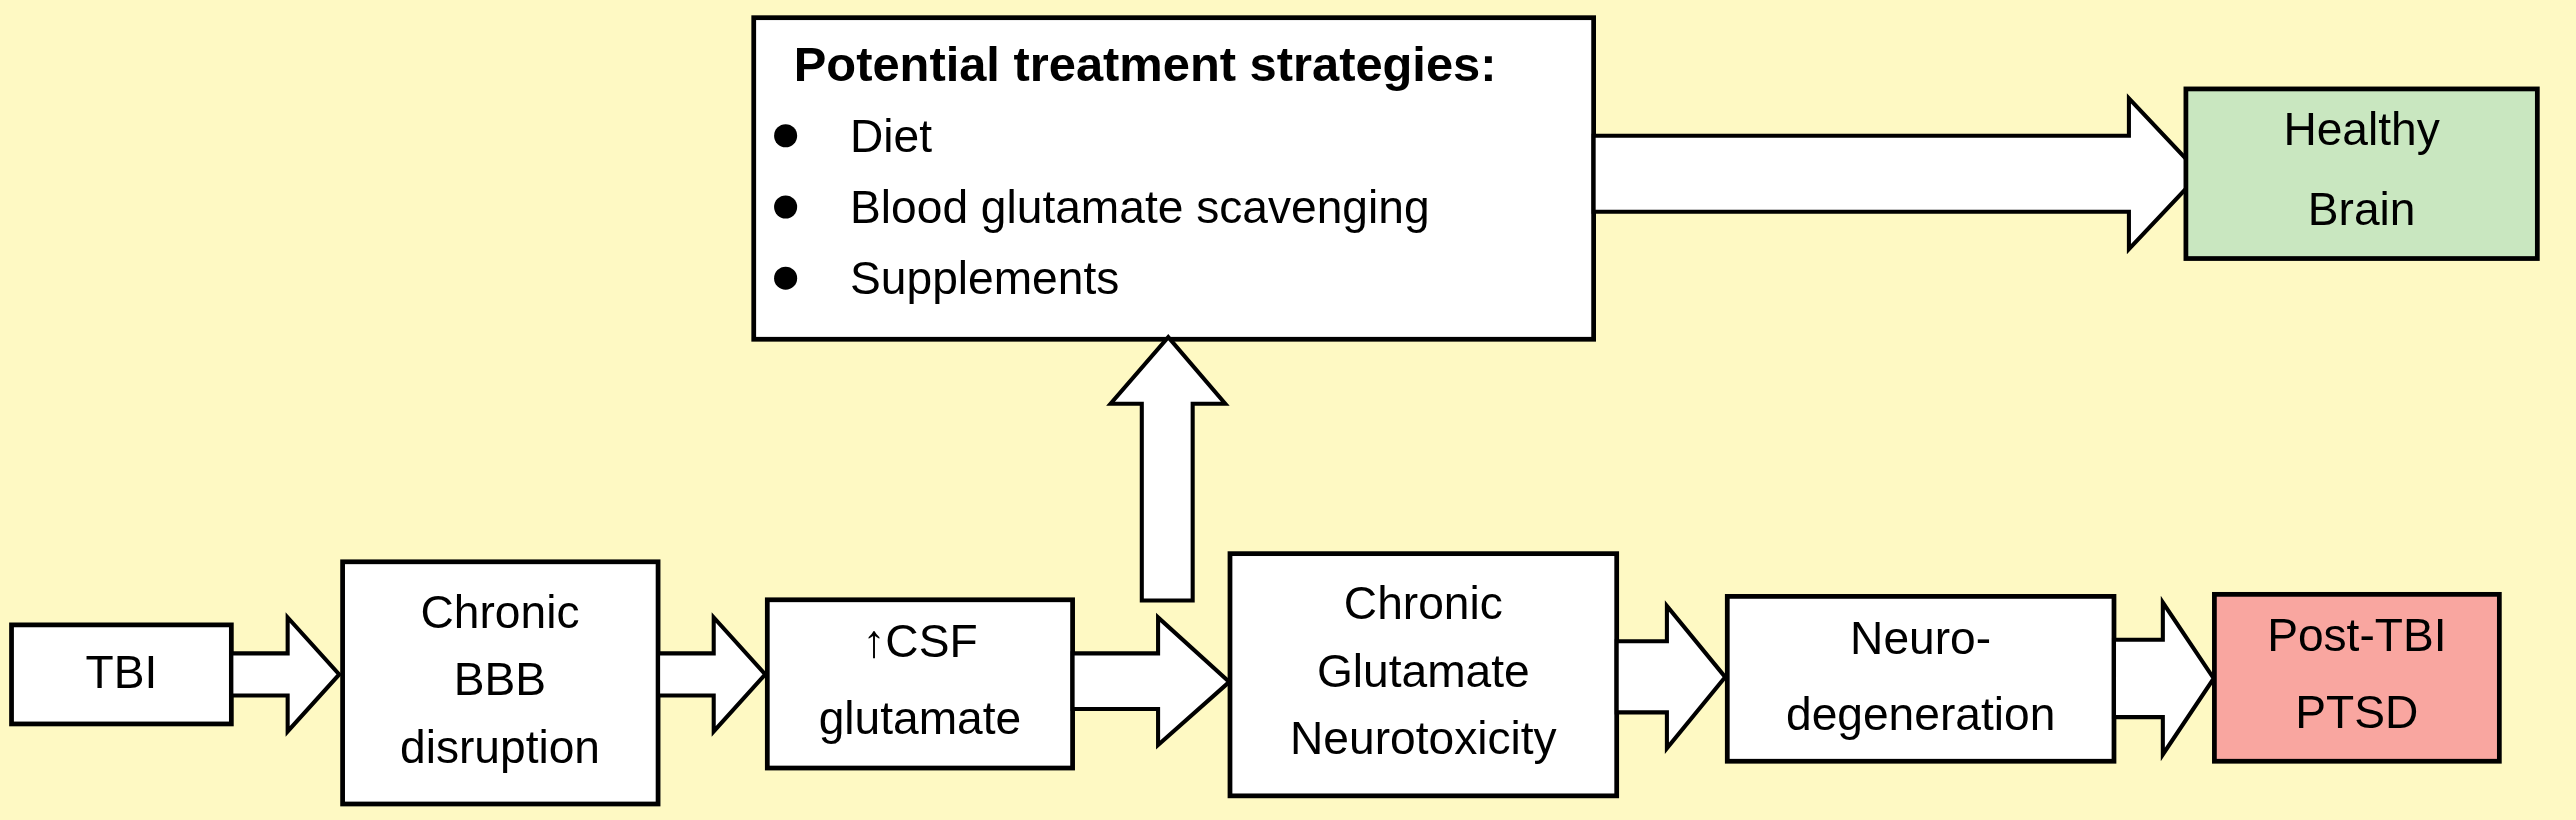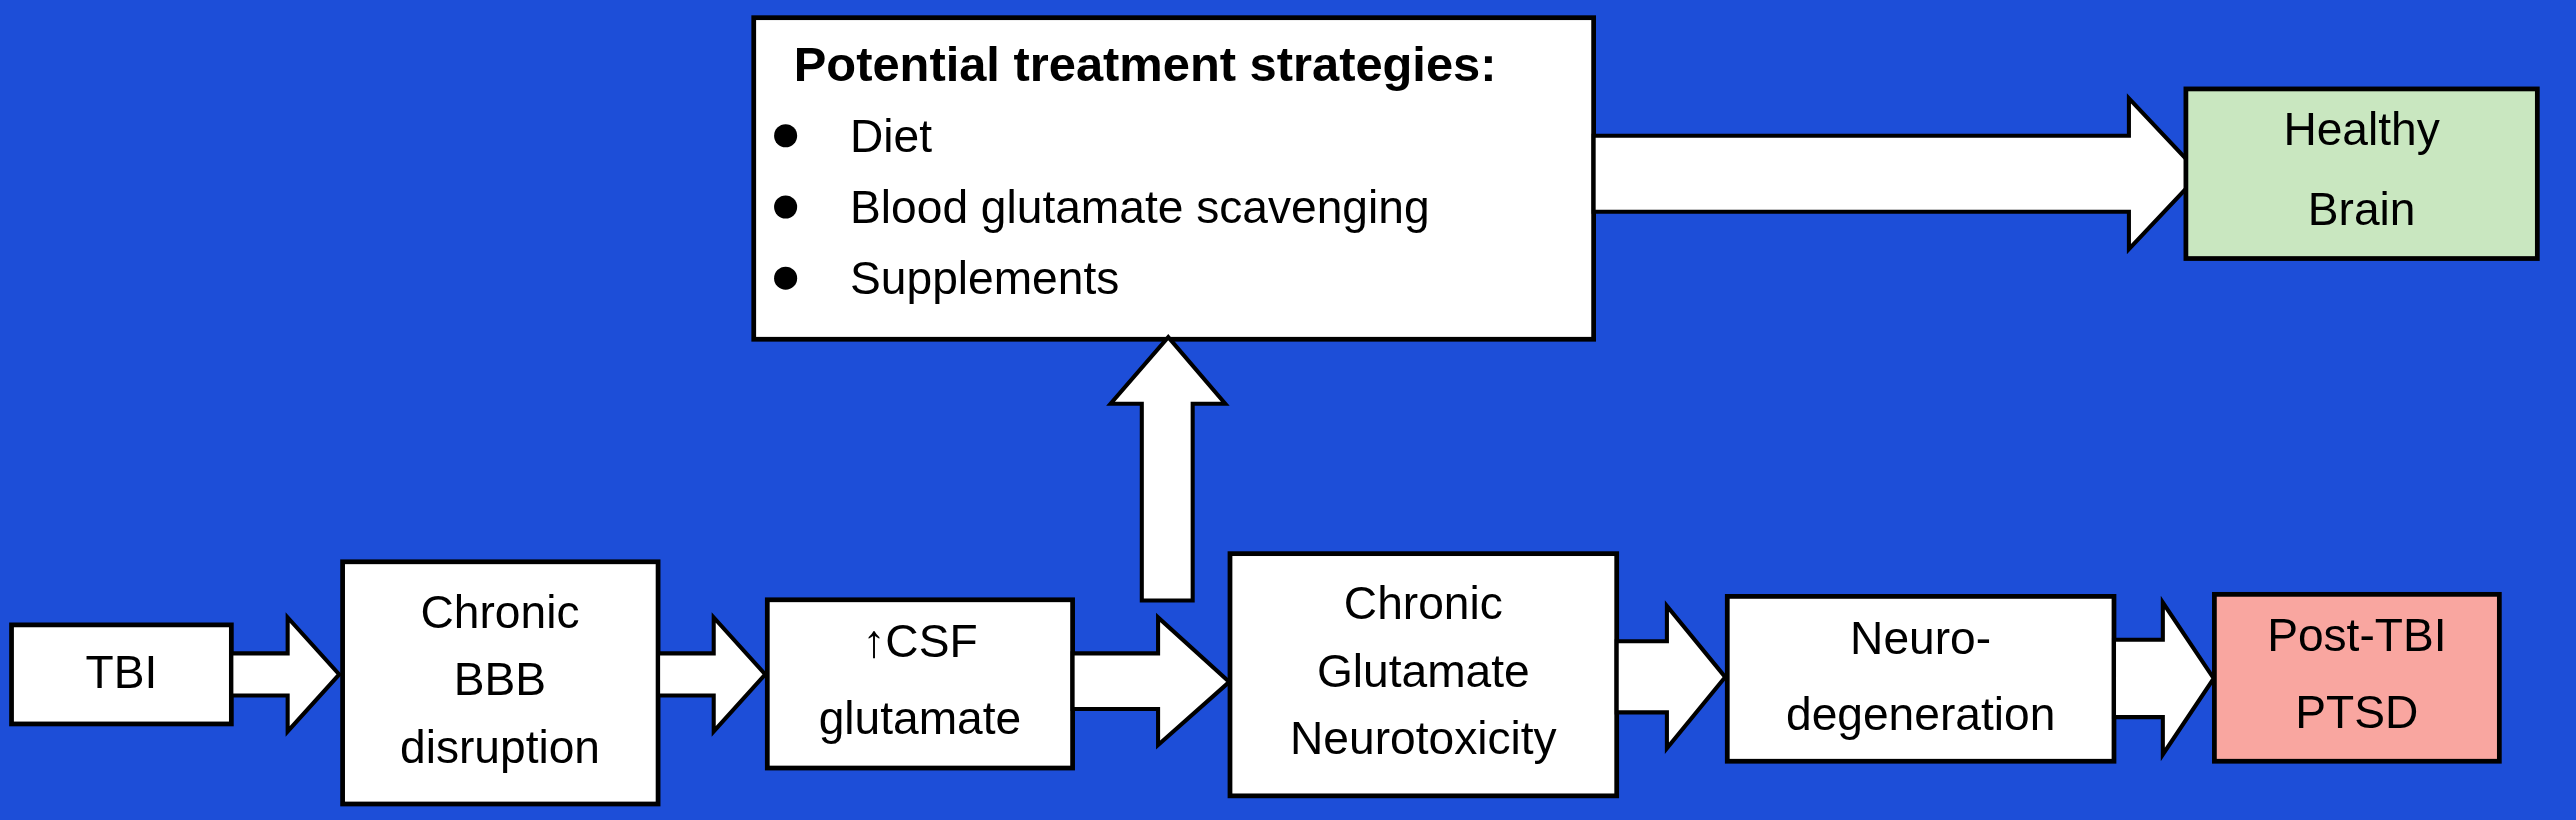--- a/index.html
+++ b/index.html
@@ -4,21 +4,21 @@
 <style>
   html, body {
     margin: 0;
     padding: 0;
     background: #ffffff;
   }
   #diagram-root {
     position: relative;
     width: 2576px;
     height: 821px;
-    background: #1d4ed8;
+    background: #fef9c3;
     font-family: "Liberation Sans", sans-serif;
     overflow: hidden;
     text-align: right;
   }
   svg.diagram-canvas {
     display: block;
     width: 2576px;
     height: 821px;
   }
   .node-rect {

